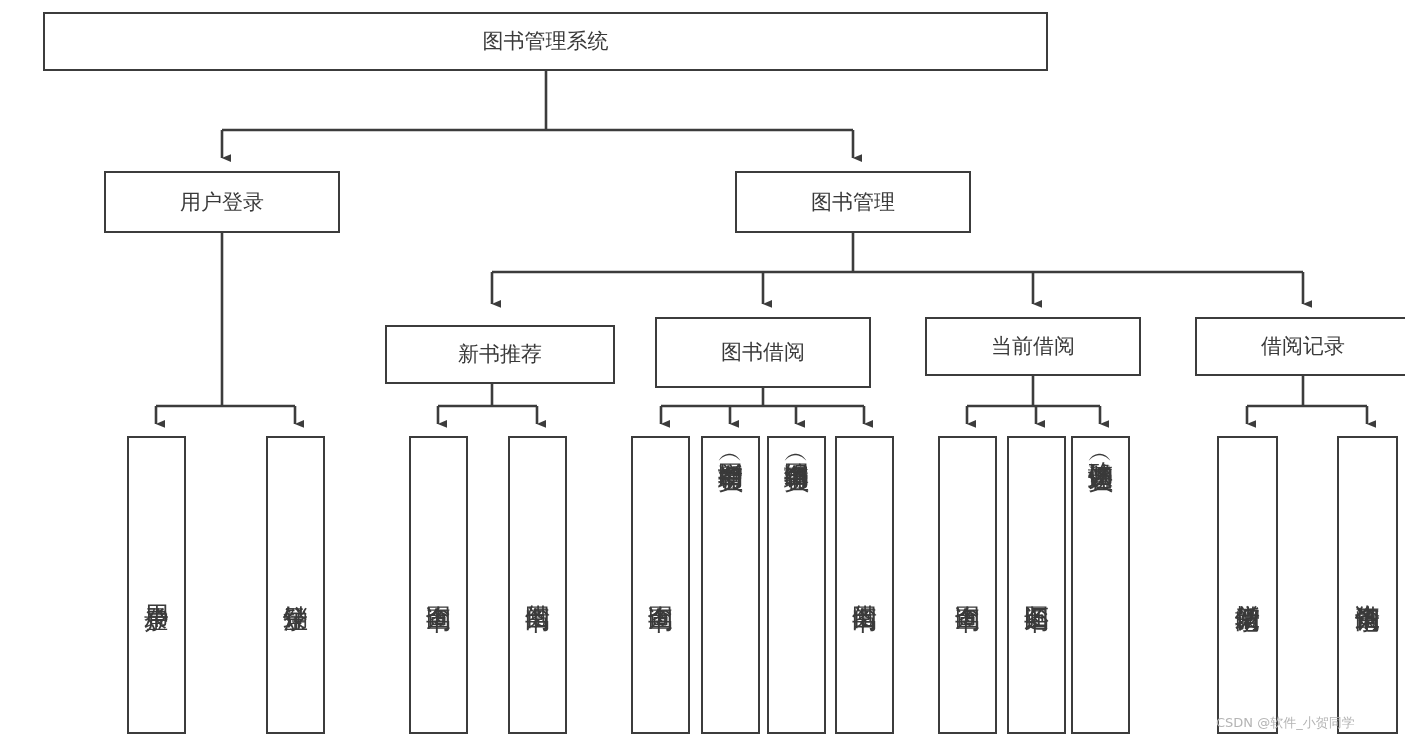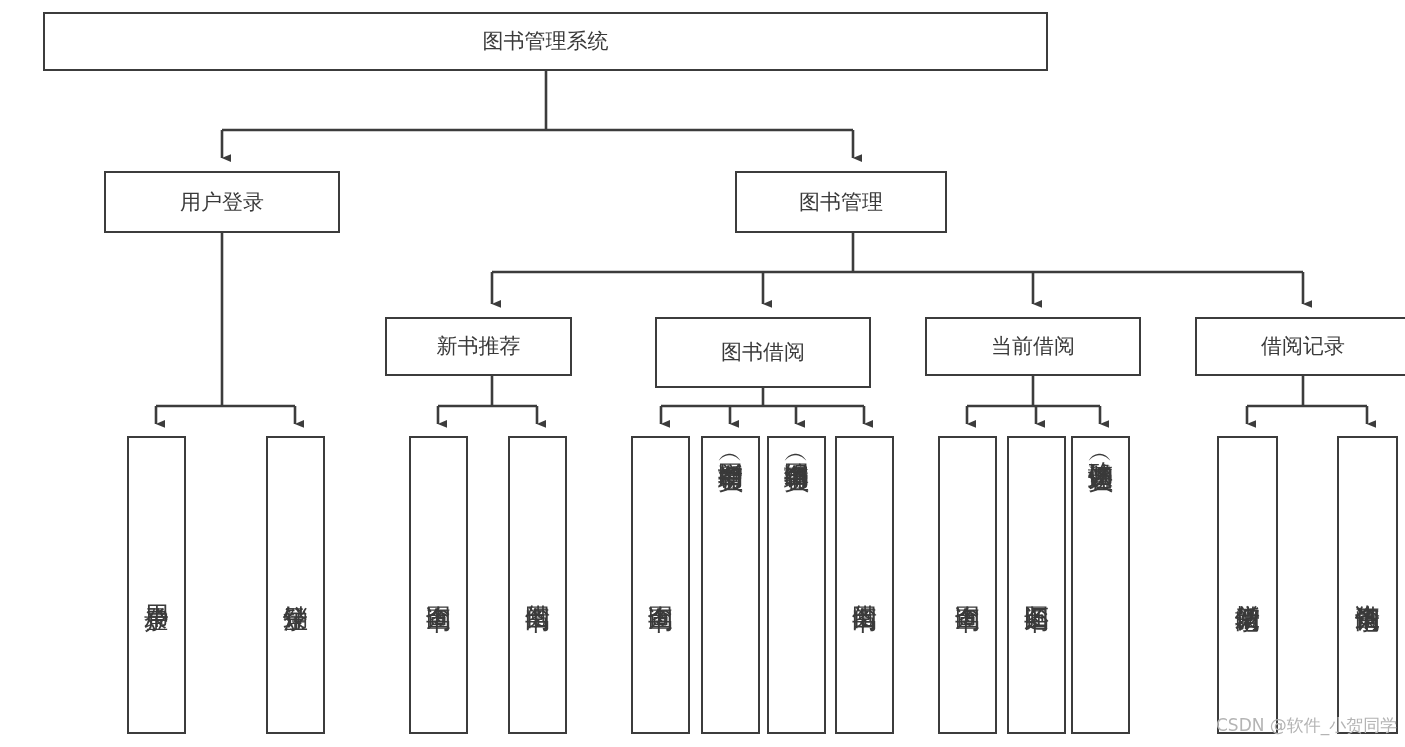--- a/index.html
+++ b/index.html
@@ -59,21 +59,21 @@
     white-space: normal;
     line-height: 1;
   }
   .node.vert.tall .label {
     font-size: 25px;
   }
   .watermark {
     position: absolute;
     left: 1193px;
     top: 714px;
-    font-size: 17px;
+    font-size: 13px;
     color: #b4b4b4;
     white-space: nowrap;
     font-family: "DejaVu Sans", "Liberation Sans", sans-serif;
   }
 </style>
 </head>
 <body>
 
 <div id="diagram-root">
 
@@ -128,25 +128,25 @@
     </g>
   </svg>
 
   <div class="node horiz" style="left:20px; top:12px; width:1005px; height:59px;">
     <span class="label">图书管理系统</span>
   </div>
 
   <div class="node horiz" style="left:81px; top:171px; width:236px; height:62px;">
     <span class="label">用户登录</span>
   </div>
-  <div class="node horiz" style="left:712px; top:171px; width:212px; height:62px;">
+  <div class="node horiz" style="left:712px; top:171px; width:236px; height:62px;">
     <span class="label">图书管理</span>
   </div>
 
-  <div class="node horiz" style="left:362px; top:317px; width:187px; height:59px;">
+  <div class="node horiz" style="left:362px; top:325px; width:230px; height:59px;">
     <span class="label">新书推荐</span>
   </div>
   <div class="node horiz" style="left:632px; top:317px; width:216px; height:71px;">
     <span class="label">图书借阅</span>
   </div>
   <div class="node horiz" style="left:1172px; top:317px; width:216px; height:59px;">
     <span class="label">借阅记录</span>
   </div>
   <div class="node horiz" style="left:902px; top:317px; width:216px; height:59px;">
     <span class="label">当前借阅</span>

